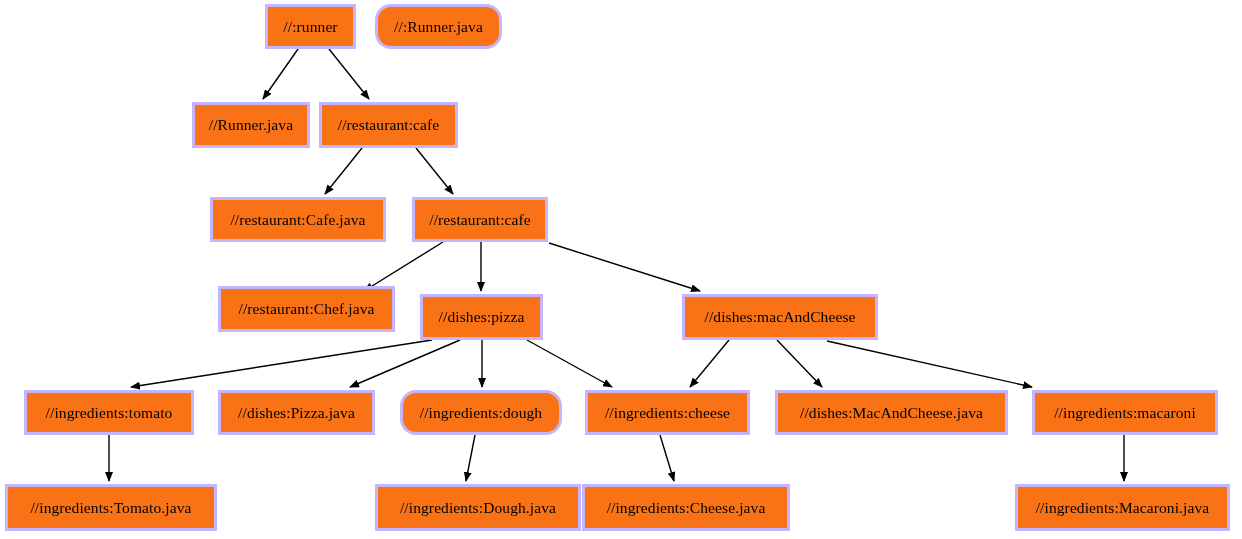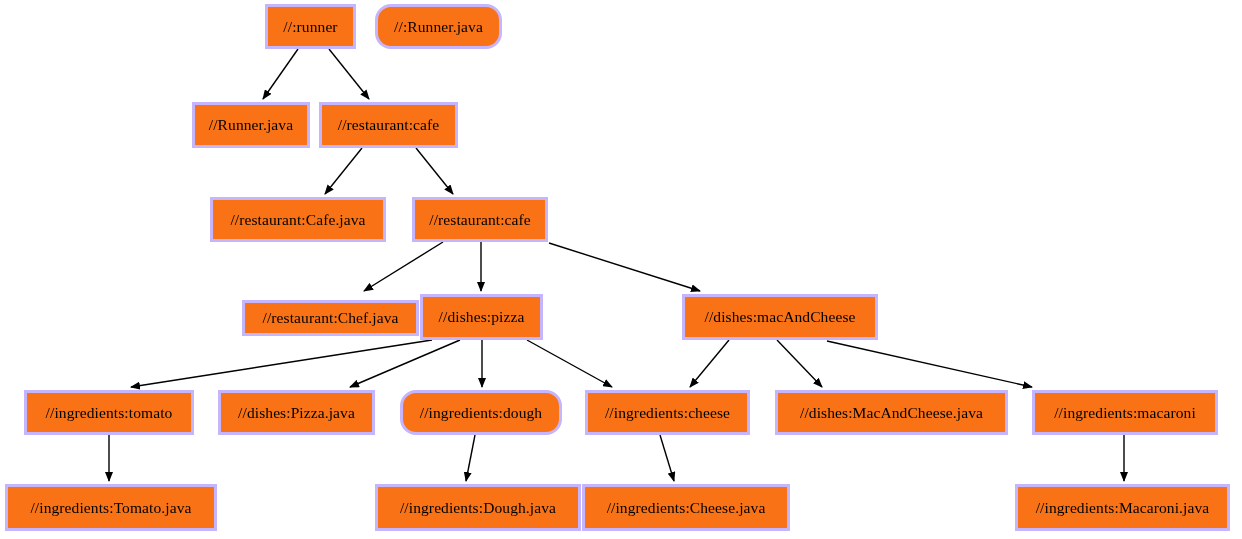--- a/index.html
+++ b/index.html
@@ -84,21 +84,21 @@
       </div>
       <div class="graph-node" style="left: 319px; top: 102px; width: 139px; height: 46px;">
         <span>//restaurant:cafe</span>
       </div>
       <div class="graph-node" style="left: 210px; top: 197px; width: 176px; height: 45px;">
         <span>//restaurant:Cafe.java</span>
       </div>
       <div class="graph-node" style="left: 412px; top: 197px; width: 136px; height: 45px;">
         <span>//restaurant:cafe</span>
       </div>
-      <div class="graph-node" style="left: 218px; top: 300px; width: 177px; height: 36px; margin-left: 24px;">
+      <div class="graph-node" style="left: 218px; top: 286px; width: 177px; height: 46px;">
         <span>//restaurant:Chef.java</span>
       </div>
       <div class="graph-node" style="left: 420px; top: 294px; width: 123px; height: 46px;">
         <span>//dishes:pizza</span>
       </div>
       <div class="graph-node" style="left: 682px; top: 294px; width: 196px; height: 46px;">
         <span>//dishes:macAndCheese</span>
       </div>
       <div class="graph-node" style="left: 24px; top: 390px; width: 170px; height: 45px;">
         <span>//ingredients:tomato</span>

